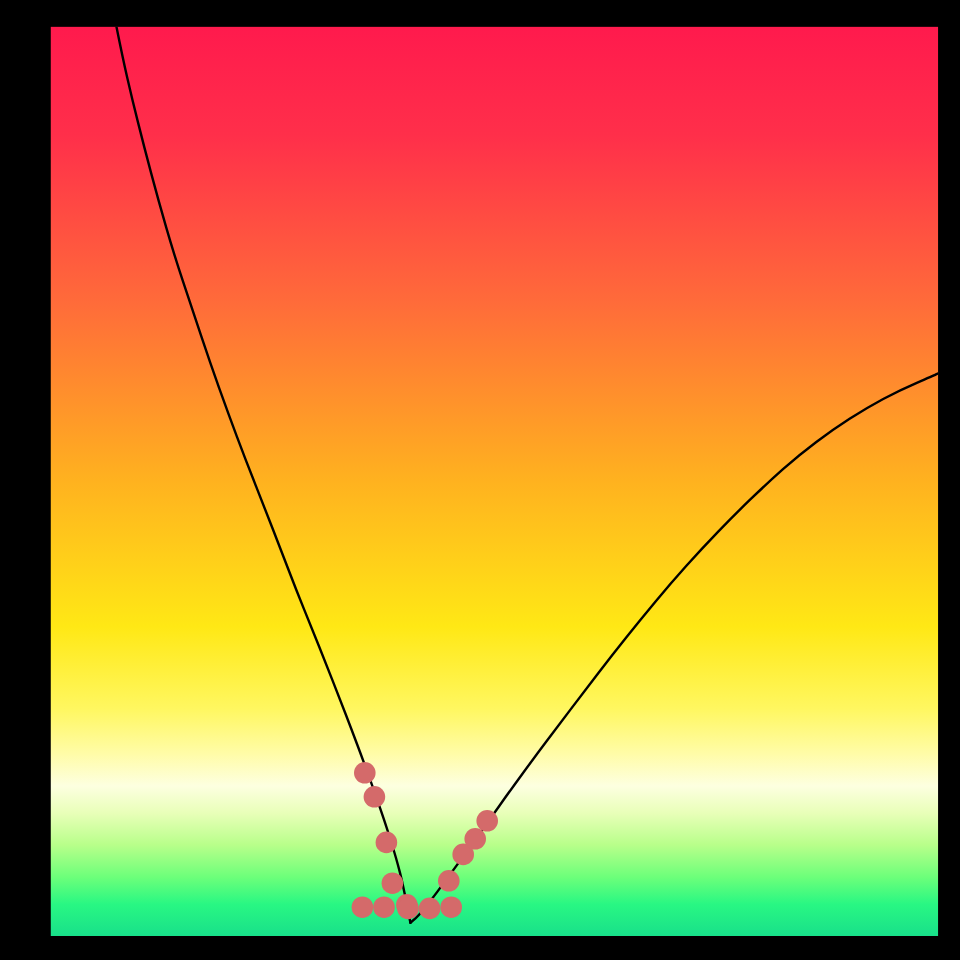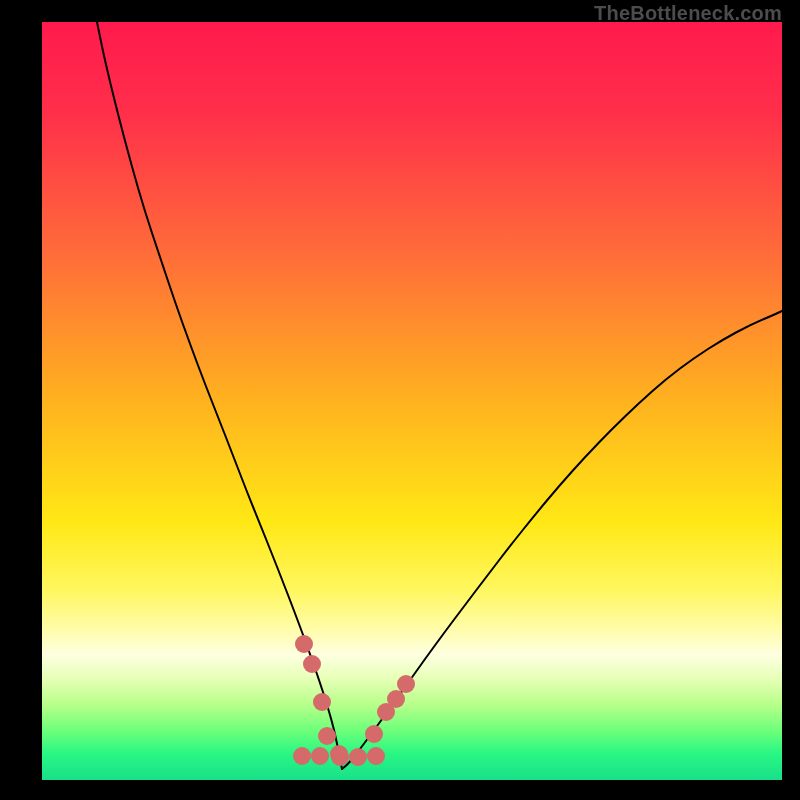--- a/index.html
+++ b/index.html
@@ -36,21 +36,20 @@
     font-weight: 600;
     letter-spacing: 0.2px;
     user-select: none;
   }
   svg { display: block; }
 </style>
 </head>
 <body>
 
 <div class="frame">
-  <div class="watermark">TheBottleneck.com</div>
 
   <div class="plot">
     <svg id="chart-svg" width="740" height="758" viewBox="0 0 740 758">
       <defs>
         <linearGradient id="bg-grad" x1="0" y1="0" x2="0" y2="1">
             <stop offset="0.00%" stop-color="#ff1a4d"></stop>
             <stop offset="12.00%" stop-color="#ff2f4a"></stop>
             <stop offset="30.00%" stop-color="#ff6a3a"></stop>
             <stop offset="50.00%" stop-color="#ffb21f"></stop>
             <stop offset="66.00%" stop-color="#ffe815"></stop>

